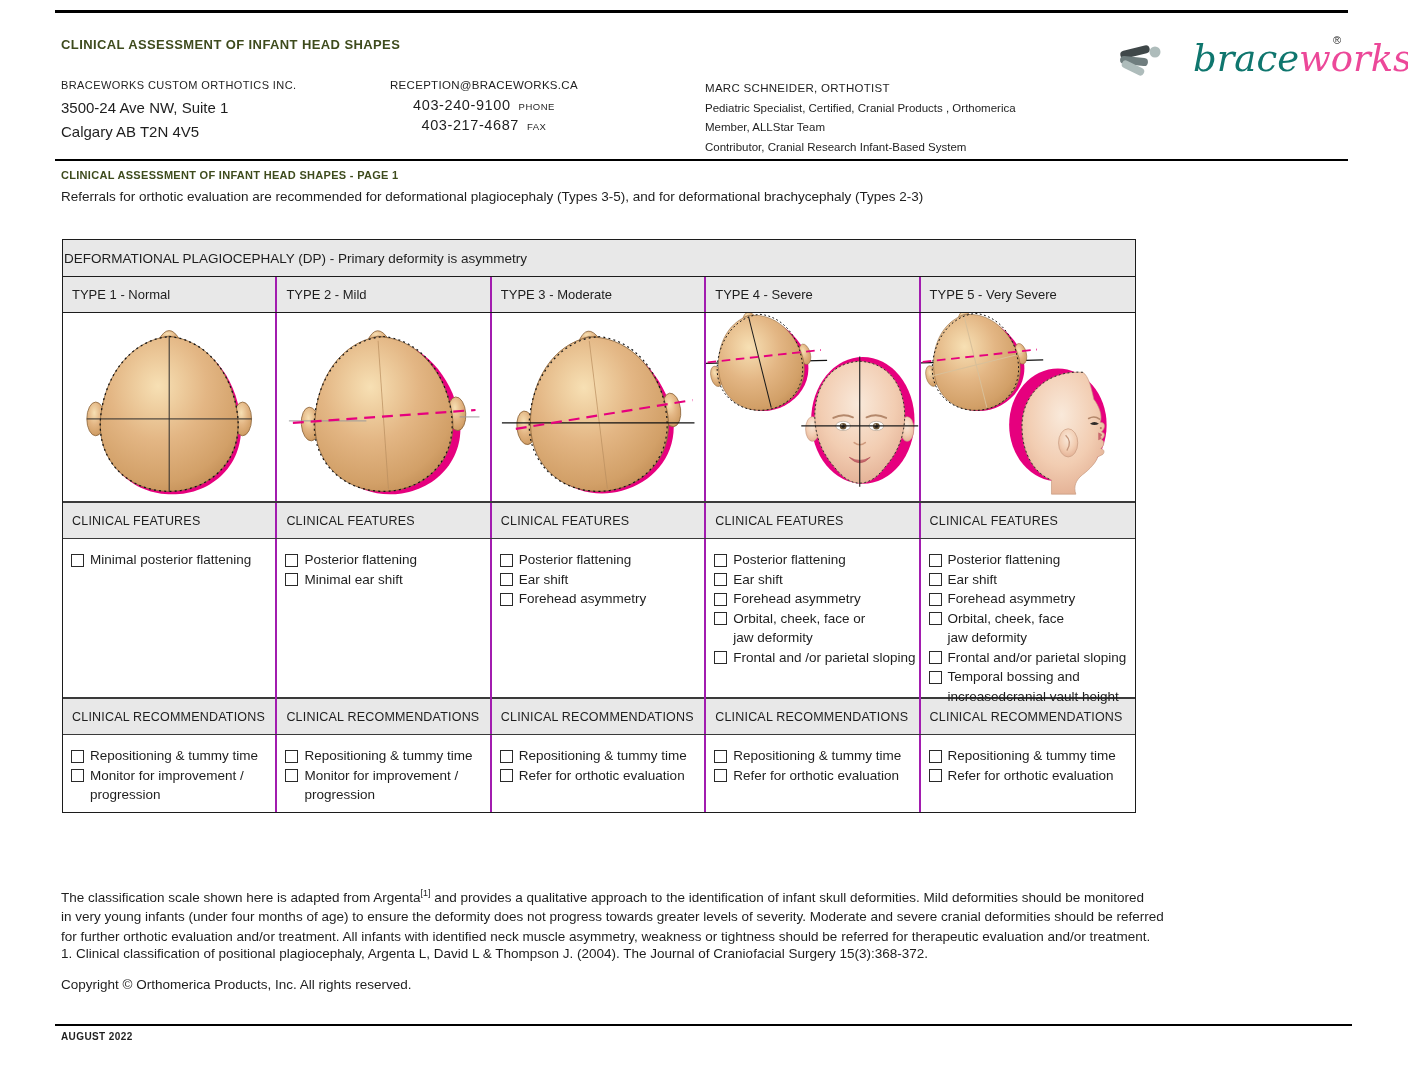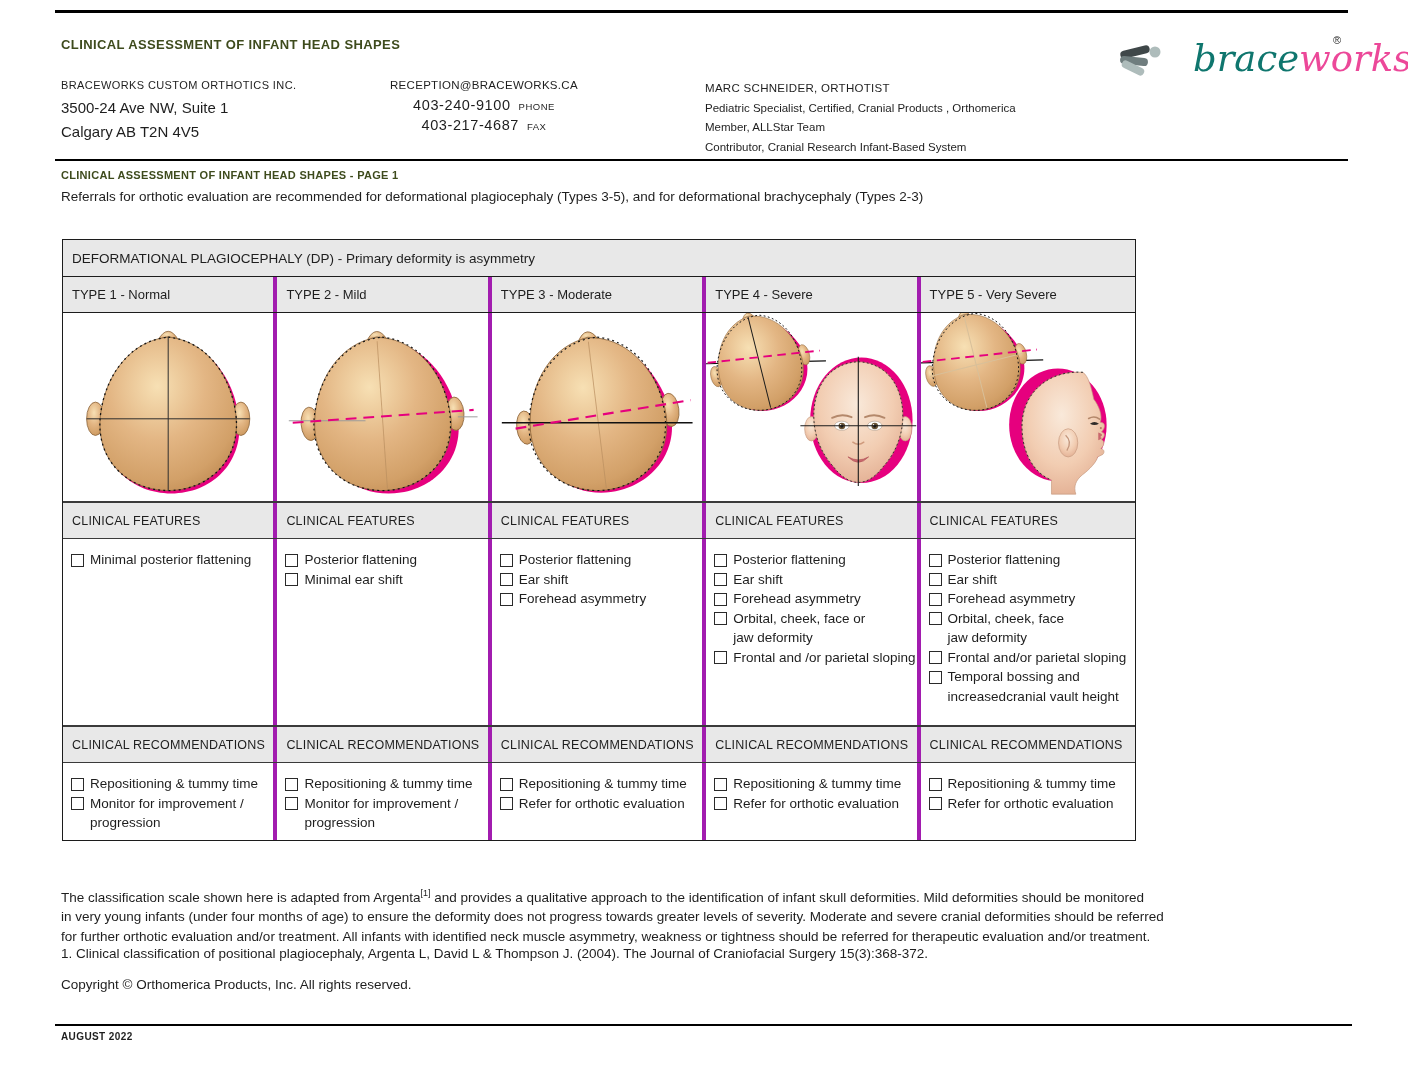--- a/index.html
+++ b/index.html
@@ -33,30 +33,30 @@
   .logo-text{position:absolute;left:48px;top:2px;font-family:"DejaVu Serif","Liberation Serif",serif;
              font-style:italic;font-size:37px;line-height:50px;}
   .logo-text .lt1{color:#0f766e;margin-left:27px;}
   .logo-text .lt2{color:#ec4899;}
   .logo-reg{position:absolute;left:215px;top:2px;font-size:11px;color:#2c2c2c;font-style:normal;}
 
   
   .atable{position:absolute;left:62px;top:239px;width:1072px;border:1.5px solid #1c1c1c;}
   .trow{display:grid;grid-template-columns:repeat(5,1fr);}
   .t-title{height:37px;background:#e8e8e8;display:flex;align-items:center;
-           padding-left:9px;font-size:13.5px;border-bottom:1px solid #1c1c1c;box-sizing:border-box;}
+           padding-left:1px;font-size:13.5px;border-bottom:1px solid #1c1c1c;box-sizing:border-box;}
   .t-heads{height:35px;background:#e8e8e8;border-bottom:1px solid #1c1c1c;}
   .t-heads .cell{display:flex;align-items:center;padding-left:9px;font-size:13px;}
   .t-images{height:188px;background:#fff;}
   .t-images .cell{padding:0;overflow:hidden;}
   .sec-head{height:38px;background:#e8e8e8;border-top:2px solid #3a3a3a;border-bottom:1.5px solid #3a3a3a;box-sizing:border-box;}
   .sec-head .cell{display:flex;align-items:center;padding-left:9px;font-size:12.5px;letter-spacing:.2px;}
-  .t-features{height:186px;}
+  .t-features{height:158px;}
   .t-recs{height:77px;}
-  .cell{border-right:4px solid #a21caf;box-sizing:border-box;min-width:0;}
+  .cell{border-right:2px solid #a21caf;box-sizing:border-box;min-width:0;}
   .cell:last-child{border-right:none;}
   .list-cell{padding:11px 6px 0 8px;font-size:13.5px;line-height:19.5px;}
   .ci{display:flex;align-items:flex-start;}
   .cb{flex:0 0 auto;width:11px;height:11px;border:1.4px solid #2a2a2a;margin:3.5px 6px 0 0;background:#fff;}
   .ci.cont{padding-left:19px;}
   .ci .txt{white-space:nowrap;}
 
   .footnote{position:absolute;left:61px;top:884px;font-size:13.5px;line-height:19.5px;}
   .footnote .fl{white-space:nowrap;}
   .footnote sup{font-size:9px;}

